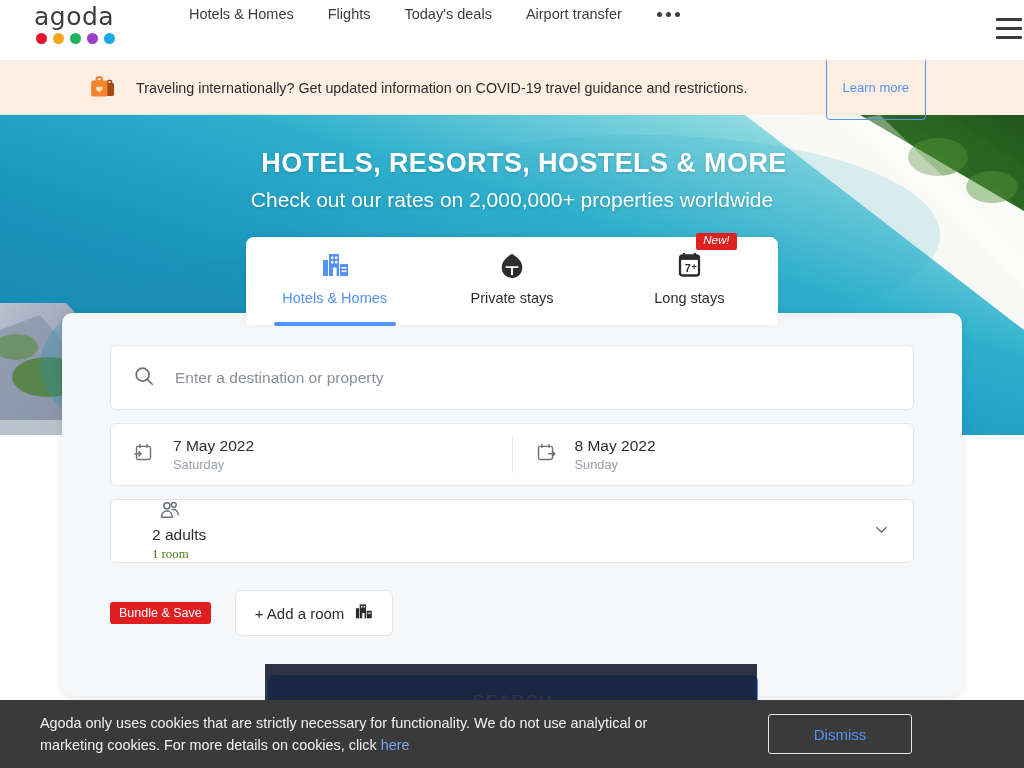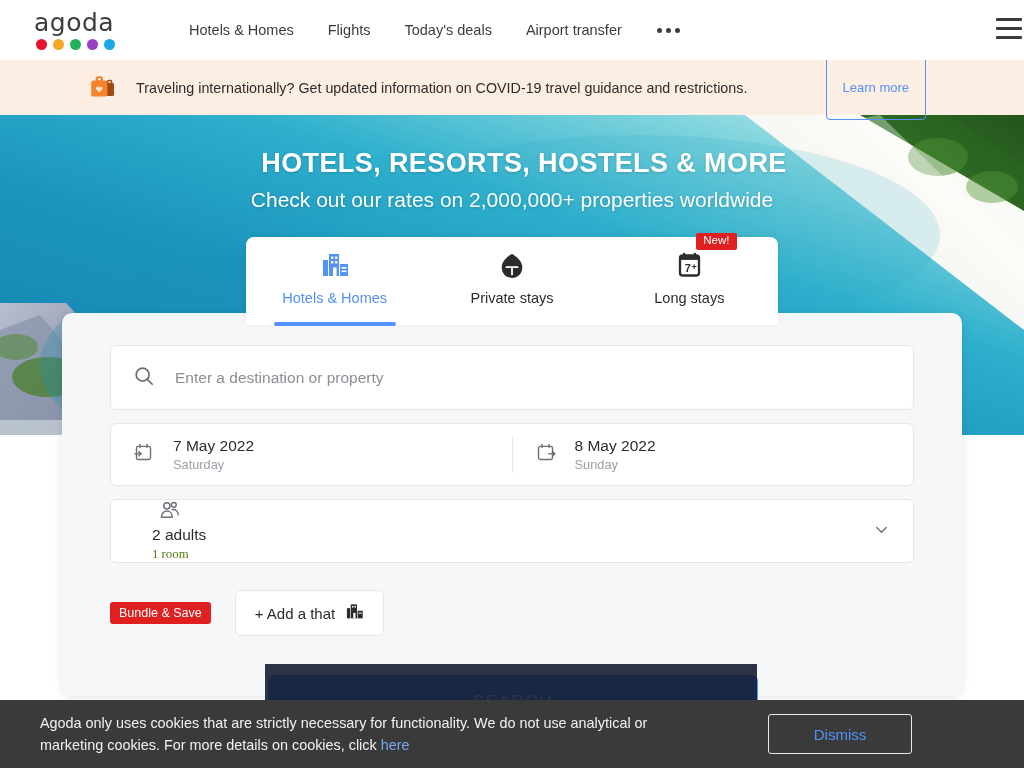--- a/index.html
+++ b/index.html
@@ -7,21 +7,21 @@
     width: 1024px; height: 768px;
     font-family: "Liberation Sans", sans-serif;
     background: #ffffff;
     overflow: hidden;
   }
   #root { position: relative; width: 1024px; height: 768px; }
 
   
   .header {
     position: absolute; top: 0; left: 0; width: 1024px; height: 60px;
-    background: #fff; display: flex; align-items: center;
+    background: #fff; display: flex; align-items: flex-end;
     padding: 16px 14px; z-index: 40;
   }
   .logo-wrap { width: 96px; margin-left: 20px; margin-right: 42px; position: relative; }
   .logo-word {
     font-family: "DejaVu Sans", sans-serif;
     font-size: 25px; letter-spacing: .5px; color: #3c3c3c;
     line-height: 26px; font-weight: 400;
   }
   .logo-dots { display: flex; gap: 6px; margin-top: 3px; padding-left: 2px; }
   .logo-dots i { width: 11px; height: 11px; border-radius: 50%; display: block; }
@@ -86,21 +86,21 @@
   .tab-ic { height: 30px; display: flex; align-items: center; justify-content: center; }
   .tab-label { font-size: 14.5px; color: #2c2c2c; margin-top: 9px; white-space: nowrap; }
   .tab.active .tab-label { color: #5392f9; }
   .tab.active::after {
     content: ""; position: absolute; bottom: -1px; left: 50%; transform: translateX(-50%);
     width: 122px; height: 4px; background: #5392f9; border-radius: 2px;
   }
   .new-badge {
     position: absolute; top: -4px; left: 50%; margin-left: 7px;
     background: #e02020; color: #fff; font-size: 11.5px;
-    padding: 2px 7px 3px; border-radius: 2px; line-height: 1; white-space: nowrap;
+    padding: 2px 7px 3px; border-radius: 2px; line-height: 1; white-space: nowrap; font-style: italic;
   }
 
   
   .panel {
     position: absolute; top: 313px; left: 62px; width: 900px; height: 383px;
     background: #f6f7f8; border-radius: 10px;
     box-shadow: 0 2px 10px rgba(0,0,0,.10); z-index: 10;
     padding: 32px 48px 0;
   }
   .field {
@@ -385,21 +385,21 @@
       <span>
         <svg width="19" height="19" viewBox="0 0 24 24">
           <path d="M6 9.5 L12 15.5 L18 9.5" fill="none" stroke="#6b7077" stroke-width="1.7" stroke-linecap="round" stroke-linejoin="round"></path>
         </svg>
       </span>
     </div>
 
     <div class="bundle-row">
       <span class="bundle-badge">Bundle &amp; Save</span>
       <button class="add-hotel">
-        <span>+ Add a that</span>
+        <span>+ Add a room</span>
         <span>
           <svg width="19" height="18" viewBox="0 0 30 28">
             <rect x="3" y="8" width="5" height="16" fill="#2c2c2c"></rect>
             <rect x="9" y="2" width="10" height="22" fill="#2c2c2c"></rect>
             <rect x="20" y="12" width="8" height="12" fill="#2c2c2c"></rect>
             <rect x="11" y="4.5" width="2.4" height="2.4" fill="#fff"></rect>
             <rect x="15" y="4.5" width="2.4" height="2.4" fill="#fff"></rect>
             <rect x="21.5" y="15" width="5" height="1.6" fill="#fff"></rect>
             <rect x="13" y="15.5" width="3.6" height="8.5" fill="#fff"></rect>
           </svg>

